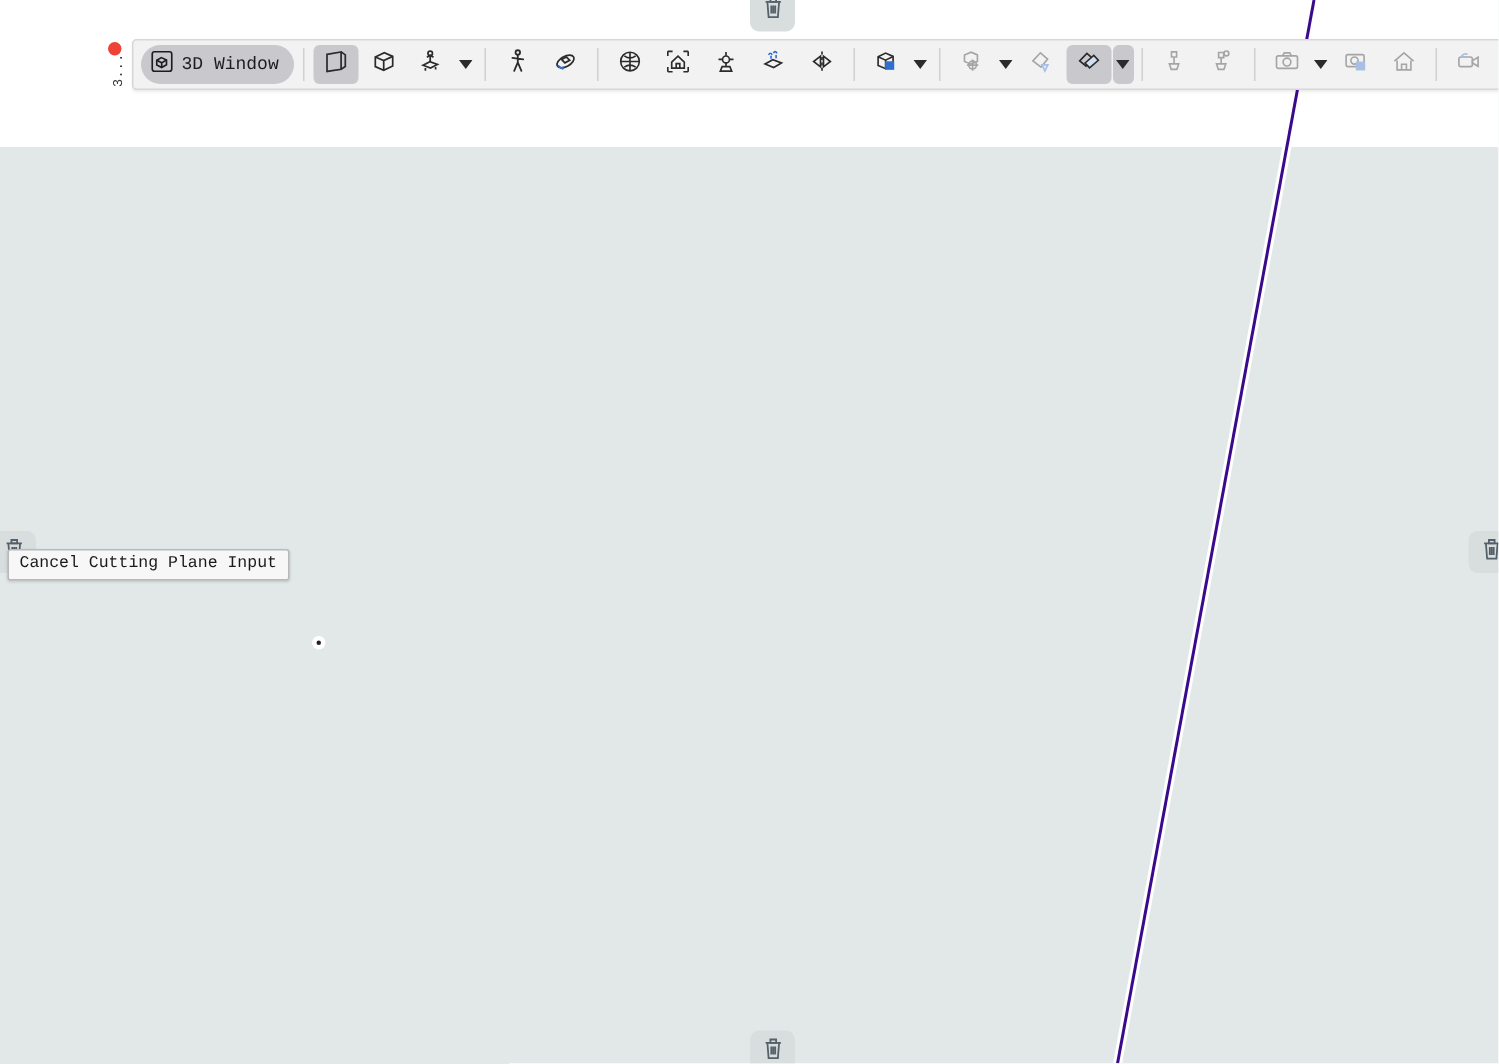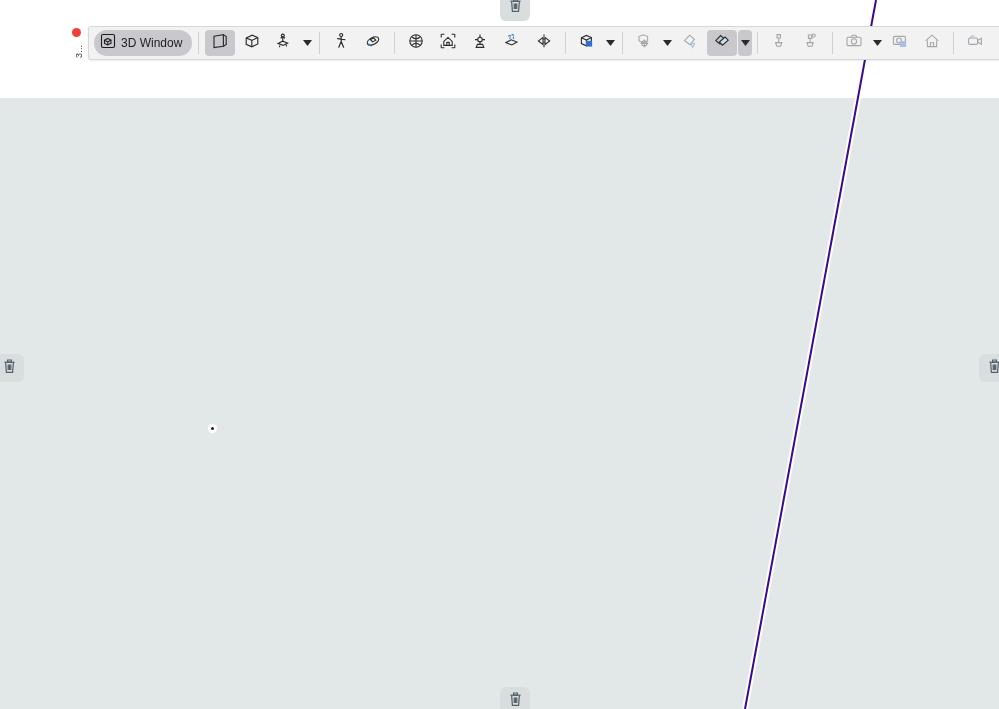--- a/index.html
+++ b/index.html
@@ -11,20 +11,21 @@
     font-family: "Liberation Sans", sans-serif;
     background: #ffffff;
   }
 
   #app {
     position: relative;
     width: 999px;
     height: 709px;
     overflow: hidden;
     background: #ffffff;
+    font-family: Liberation Mono, monospace;
   }
 
   
   .header-band {
     position: absolute;
     left: 0; top: 0;
     width: 999px;
     height: 98px;
     background: #ffffff;
   }
@@ -512,14 +513,15 @@
         <path d="M5.6 2 L9.4 2 L9.4 4.2 L5.6 4.2 Z"></path>
         <path d="M6.2 6.6 L6.2 12 M7.5 6.6 L7.5 12 M8.8 6.6 L8.8 12"></path>
       </svg>
     </span>
   </div>
 
   <div class="snap-dot" style="left: 208px; top: 424px;">
       <i style="background: rgb(34, 34, 34);"></i>
     </div>
 
+  <div class="tooltip">Cancel Cutting Plane Input</div>
 
 </div>
 
 </body></html>

